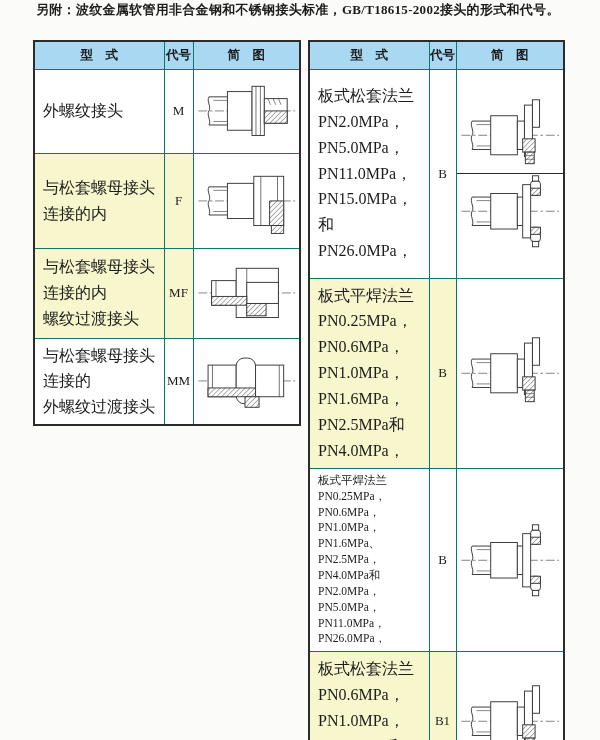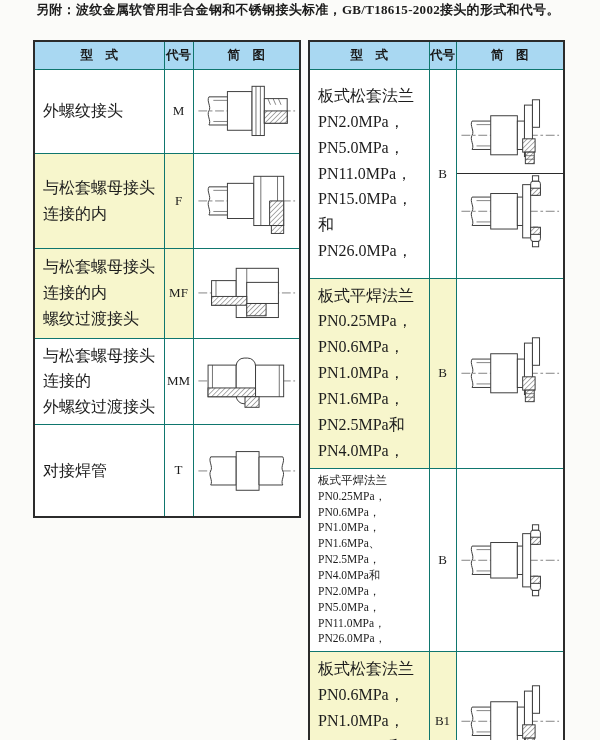--- a/index.html
+++ b/index.html
@@ -234,31 +234,20 @@
 外螺纹过渡接头</td>
       <td class="code">MM</td>
       <td class="fig-cell">
         <div class="figwrap">
               <svg class="fig" viewBox="0 0 120 84">
                 <use href="#sym-mm"></use>
               </svg>
             </div>
       </td>
     </tr>
-    <tr>
-      <td class="typ">对接焊管</td>
-      <td class="code">T</td>
-      <td class="fig-cell">
-        <div class="figwrap">
-              <svg class="fig" viewBox="0 0 120 84">
-                <use href="#sym-t"></use>
-              </svg>
-            </div>
-      </td>
-    </tr>
   </tbody>
     </table>
 
   <table class="half tr1">
     <colgroup>
         <col style="width:120px">
         <col style="width:27px">
         <col style="width:108px">
       </colgroup>
     <tbody>

